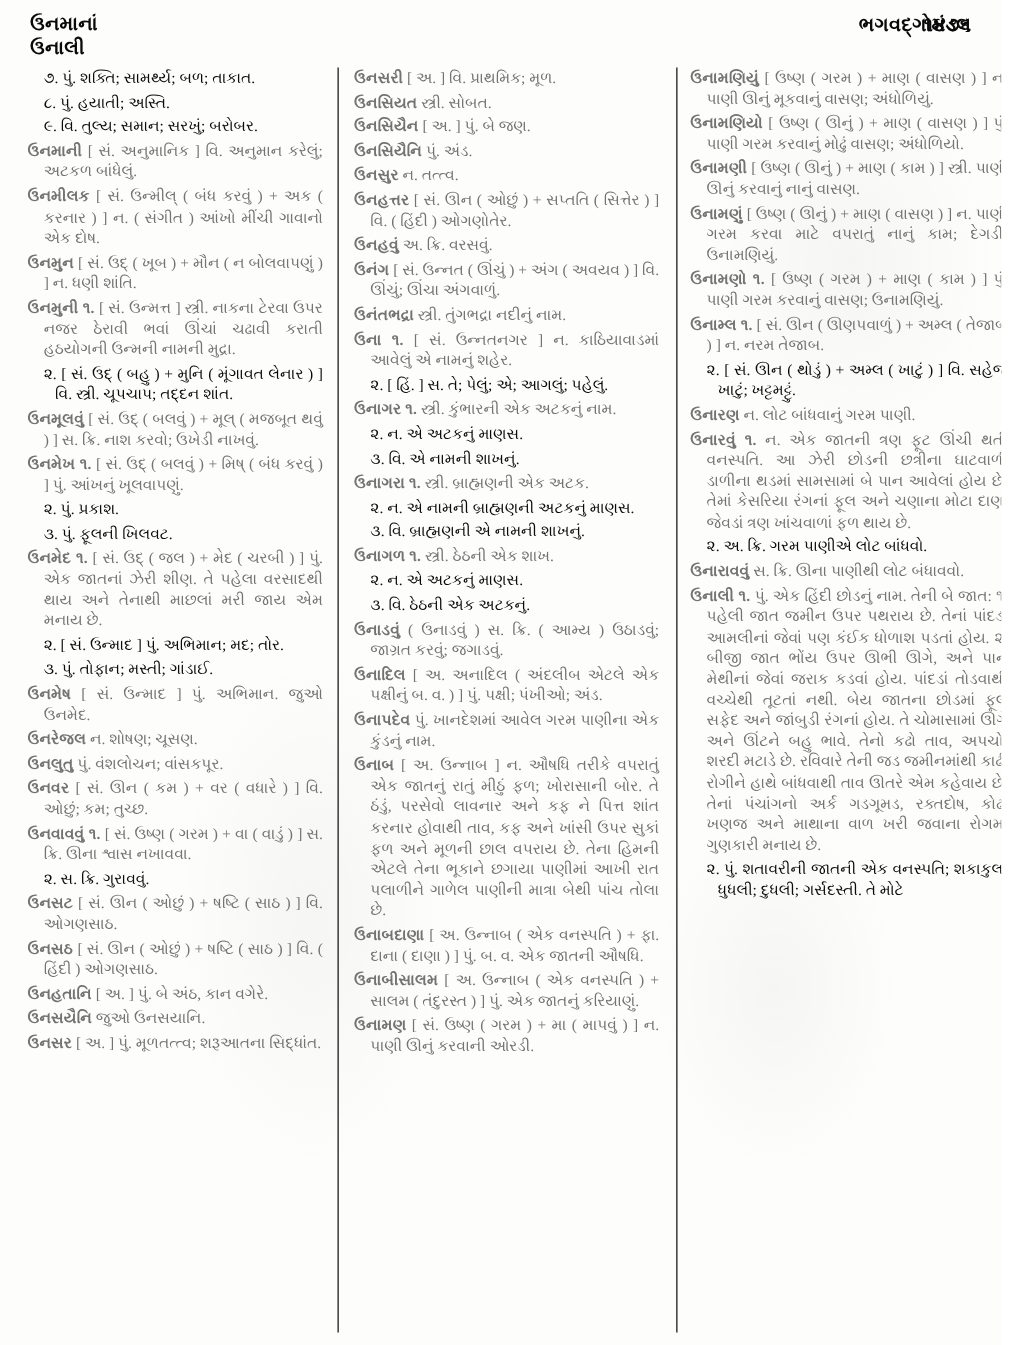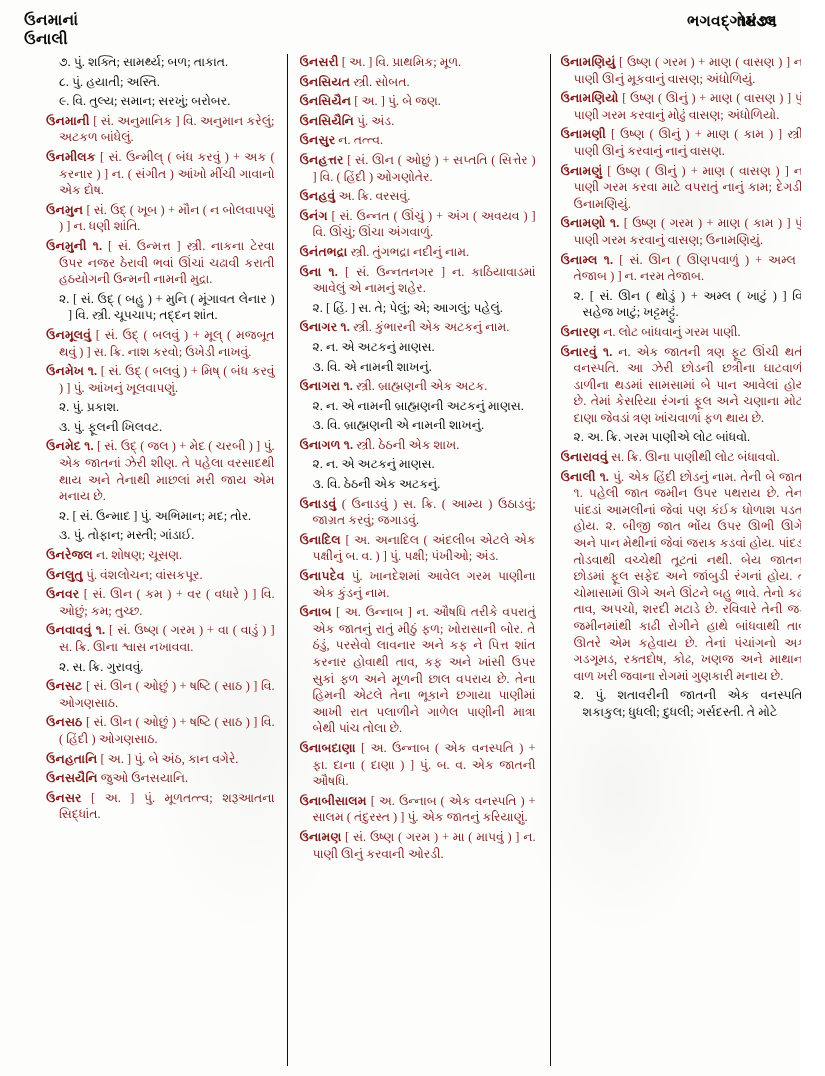--- a/index.html
+++ b/index.html
@@ -68,38 +68,38 @@
     height: 1012px;
     display: flex;
     align-items: stretch;
   }
   .col {
     width: 252px;
     box-sizing: border-box;
     padding-right: 6px;
     overflow: hidden;
   }
-  .col-1 { width: 250px; margin-left: 24px; }
+  .col-1 { width: 250px; }
   .col-2 { width: 258px; }
   .col-3 { width: 262px; padding-right: 0; }
 
   .rule {
     width: 1px;
     background: #121212;
     margin: 0 12px 0 6px;
     flex: 0 0 1px;
     align-self: stretch;
   }
   .rule.r2 { margin: 0 10px 0 8px; }
 
   .entry {
     margin: 0 0 3px 0;
     font-size: 12.4px;
     line-height: 16.6px;
-    color: #7f1d1d;
+    color: #737373;
     text-indent: 0;
     padding-left: 13px;
   }
   .entry > .hw {
     margin-left: -13px;
   }
   .hw {
     font-weight: bold;
     letter-spacing: .15px;
   }
@@ -152,20 +152,21 @@
         <p class="entry justify"><span class="hw">ઉનમુન</span><span> [ સં. ઉદ્ ( ખૂબ ) + મૌન ( ન બોલવાપણું ) ] ન. ધણી શાંતિ.</span></p>
         <p class="entry justify"><span class="hw">ઉનમુની ૧.</span><span> [ સં. ઉન્મત્ત ] સ્ત્રી. નાકના ટેરવા ઉપર નજર ઠેરાવી ભવાં ઊંચાં ચઢાવી કરાતી હઠયોગની ઉન્મની નામની મુદ્રા.</span></p>
         <p class="sense justify">૨. [ સં. ઉદ્ ( બહુ ) + મુનિ ( મૂંગાવત લેનાર ) ] વિ. સ્ત્રી. ચૂપચાપ; તદ્દન શાંત.</p>
         <p class="entry justify"><span class="hw">ઉનમૂલવું</span><span> [ સં. ઉદ્ ( બલવું ) + મૂલ્ ( મજબૂત થવું ) ] સ. ક્રિ. નાશ કરવો; ઉખેડી નાખવું.</span></p>
         <p class="entry justify"><span class="hw">ઉનમેખ ૧.</span><span> [ સં. ઉદ્ ( બલવું ) + મિષ્ ( બંધ કરવું ) ] પું. આંખનું ખૂલવાપણું.</span></p>
         <p class="sense justify">૨. પું. પ્રકાશ.</p>
         <p class="sense justify">૩. પું. ફૂલની ખિલવટ.</p>
         <p class="entry justify"><span class="hw">ઉનમેદ ૧.</span><span> [ સં. ઉદ્ ( જલ ) + મેદ ( ચરબી ) ] પું. એક જાતનાં ઝેરી શીણ. તે પહેલા વરસાદથી થાય અને તેનાથી માછલાં મરી જાય એમ મનાય છે.</span></p>
         <p class="sense justify">૨. [ સં. ઉન્માદ ] પું. અભિમાન; મદ; તોર.</p>
         <p class="sense justify">૩. પું. તોફાન; મસ્તી; ગાંડાઈ.</p>
+        <p class="entry justify"><span class="hw">ઉનમેષ</span><span> [ સં. ઉન્માદ ] પું. અભિમાન. જુઓ ઉનમેદ.</span></p>
         <p class="entry justify"><span class="hw">ઉનરેજલ</span><span> ન. શોષણ; ચૂસણ.</span></p>
         <p class="entry justify"><span class="hw">ઉનલુતુ</span><span> પું. વંશલોચન; વાંસકપૂર.</span></p>
         <p class="entry justify"><span class="hw">ઉનવર</span><span> [ સં. ઊન ( કમ ) + વર ( વધારે ) ] વિ. ઓછું; કમ; તુચ્છ.</span></p>
         <p class="entry justify"><span class="hw">ઉનવાવવું ૧.</span><span> [ સં. ઉષ્ણ ( ગરમ ) + વા ( વાડું ) ] સ. ક્રિ. ઊના શ્વાસ નખાવવા.</span></p>
         <p class="sense justify">૨. સ. ક્રિ. ગુરાવવું.</p>
         <p class="entry justify"><span class="hw">ઉનસટ</span><span> [ સં. ઊન ( ઓછું ) + ષષ્ટિ ( સાઠ ) ] વિ. ઓગણસાઠ.</span></p>
         <p class="entry justify"><span class="hw">ઉનસઠ</span><span> [ સં. ઊન ( ઓછું ) + ષષ્ટિ ( સાઠ ) ] વિ. ( હિંદી ) ઓગણસાઠ.</span></p>
         <p class="entry justify"><span class="hw">ઉનહતાનિ</span><span> [ અ. ] પું. બે અંઠ, કાન વગેરે.</span></p>
         <p class="entry justify"><span class="hw">ઉનસયૈનિ</span><span> જુઓ ઉનસયાનિ.</span></p>
         <p class="entry justify"><span class="hw">ઉનસર</span><span> [ અ. ] પું. મૂળતત્ત્વ; શરૂઆતના સિદ્ધાંત.</span></p>

